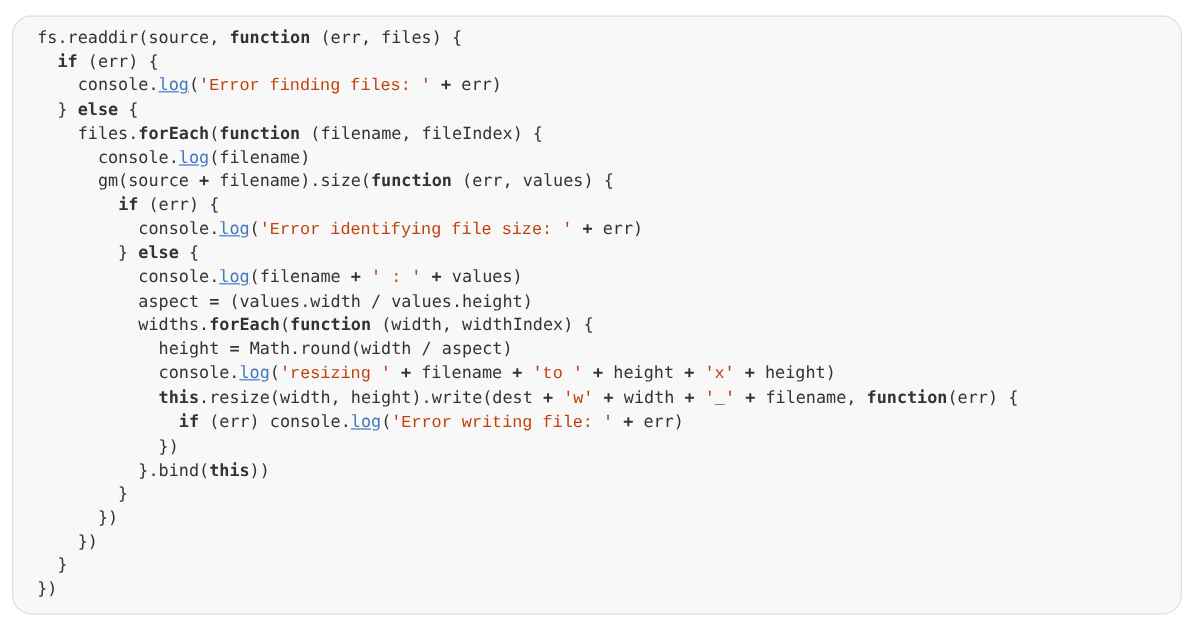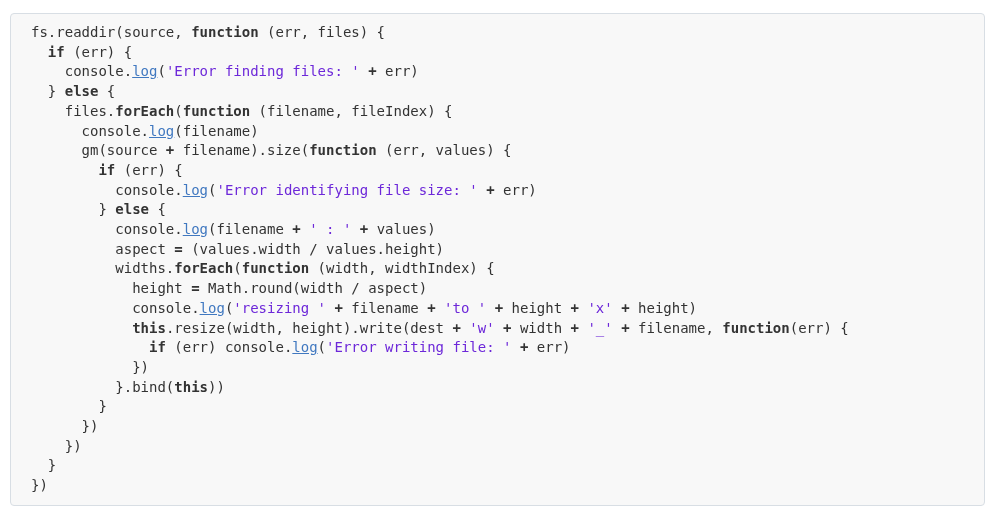--- a/index.html
+++ b/index.html
@@ -12,35 +12,35 @@
   }
   .page {
     width: 1000px;
     height: 517px;
     background: #ffffff;
   }
   .code-block {
     margin: 13px 15px 13px 10px;
     background: #f8f8f8;
     border: 1px solid #d8dee4;
-    border-radius: 4px;
+    border-radius: 16px;
     padding: 9px 20px;
     overflow: hidden;
   }
   .code-line {
     font-family: "DejaVu Sans Mono", "Liberation Mono", monospace;
     font-size: 14px;
     line-height: 19.7px;
     white-space: pre;
     color: #333333;
   }
   .tok-p { color: #333333; }
   .tok-k { color: #333333; font-weight: bold; }
   .tok-o { color: #333333; font-weight: bold; }
-  .tok-s { color: #6d28d9; }
+  .tok-s { color: #c2410c; font-family: Liberation Mono, monospace; }
   .tok-b { color: #4078c0; text-decoration: underline; }
 </style>
 </head>
 <body>
 
 <div class="page">
   <pre class="code-block" id="code-block" style="background: rgb(248, 248, 248); border-color: rgb(216, 222, 228);"><div class="code-line"><span class="tok-p">fs.readdir(source, </span><span class="tok-k">function</span><span class="tok-p"> (err, files) {</span></div><div class="code-line"><span class="tok-p">  </span><span class="tok-k">if</span><span class="tok-p"> (err) {</span></div><div class="code-line"><span class="tok-p">    console.</span><span class="tok-b">log</span><span class="tok-p">(</span><span class="tok-s">'Error finding files: '</span><span class="tok-p"> </span><span class="tok-o">+</span><span class="tok-p"> err)</span></div><div class="code-line"><span class="tok-p">  } </span><span class="tok-k">else</span><span class="tok-p"> {</span></div><div class="code-line"><span class="tok-p">    files.</span><span class="tok-k">forEach</span><span class="tok-p">(</span><span class="tok-k">function</span><span class="tok-p"> (filename, fileIndex) {</span></div><div class="code-line"><span class="tok-p">      console.</span><span class="tok-b">log</span><span class="tok-p">(filename)</span></div><div class="code-line"><span class="tok-p">      gm(source </span><span class="tok-o">+</span><span class="tok-p"> filename).size(</span><span class="tok-k">function</span><span class="tok-p"> (err, values) {</span></div><div class="code-line"><span class="tok-p">        </span><span class="tok-k">if</span><span class="tok-p"> (err) {</span></div><div class="code-line"><span class="tok-p">          console.</span><span class="tok-b">log</span><span class="tok-p">(</span><span class="tok-s">'Error identifying file size: '</span><span class="tok-p"> </span><span class="tok-o">+</span><span class="tok-p"> err)</span></div><div class="code-line"><span class="tok-p">        } </span><span class="tok-k">else</span><span class="tok-p"> {</span></div><div class="code-line"><span class="tok-p">          console.</span><span class="tok-b">log</span><span class="tok-p">(filename </span><span class="tok-o">+</span><span class="tok-p"> </span><span class="tok-s">' : '</span><span class="tok-p"> </span><span class="tok-o">+</span><span class="tok-p"> values)</span></div><div class="code-line"><span class="tok-p">          aspect </span><span class="tok-o">=</span><span class="tok-p"> (values.width / values.height)</span></div><div class="code-line"><span class="tok-p">          widths.</span><span class="tok-k">forEach</span><span class="tok-p">(</span><span class="tok-k">function</span><span class="tok-p"> (width, widthIndex) {</span></div><div class="code-line"><span class="tok-p">            height </span><span class="tok-o">=</span><span class="tok-p"> Math.round(width / aspect)</span></div><div class="code-line"><span class="tok-p">            console.</span><span class="tok-b">log</span><span class="tok-p">(</span><span class="tok-s">'resizing '</span><span class="tok-p"> </span><span class="tok-o">+</span><span class="tok-p"> filename </span><span class="tok-o">+</span><span class="tok-p"> </span><span class="tok-s">'to '</span><span class="tok-p"> </span><span class="tok-o">+</span><span class="tok-p"> height </span><span class="tok-o">+</span><span class="tok-p"> </span><span class="tok-s">'x'</span><span class="tok-p"> </span><span class="tok-o">+</span><span class="tok-p"> height)</span></div><div class="code-line"><span class="tok-p">            </span><span class="tok-k">this</span><span class="tok-p">.resize(width, height).write(dest </span><span class="tok-o">+</span><span class="tok-p"> </span><span class="tok-s">'w'</span><span class="tok-p"> </span><span class="tok-o">+</span><span class="tok-p"> width </span><span class="tok-o">+</span><span class="tok-p"> </span><span class="tok-s">'_'</span><span class="tok-p"> </span><span class="tok-o">+</span><span class="tok-p"> filename, </span><span class="tok-k">function</span><span class="tok-p">(err) {</span></div><div class="code-line"><span class="tok-p">              </span><span class="tok-k">if</span><span class="tok-p"> (err) console.</span><span class="tok-b">log</span><span class="tok-p">(</span><span class="tok-s">'Error writing file: '</span><span class="tok-p"> </span><span class="tok-o">+</span><span class="tok-p"> err)</span></div><div class="code-line"><span class="tok-p">            })</span></div><div class="code-line"><span class="tok-p">          }.bind(</span><span class="tok-k">this</span><span class="tok-p">))</span></div><div class="code-line"><span class="tok-p">        }</span></div><div class="code-line"><span class="tok-p">      })</span></div><div class="code-line"><span class="tok-p">    })</span></div><div class="code-line"><span class="tok-p">  }</span></div><div class="code-line"><span class="tok-p">})</span></div></pre>
 </div>
 
 </body></html>

